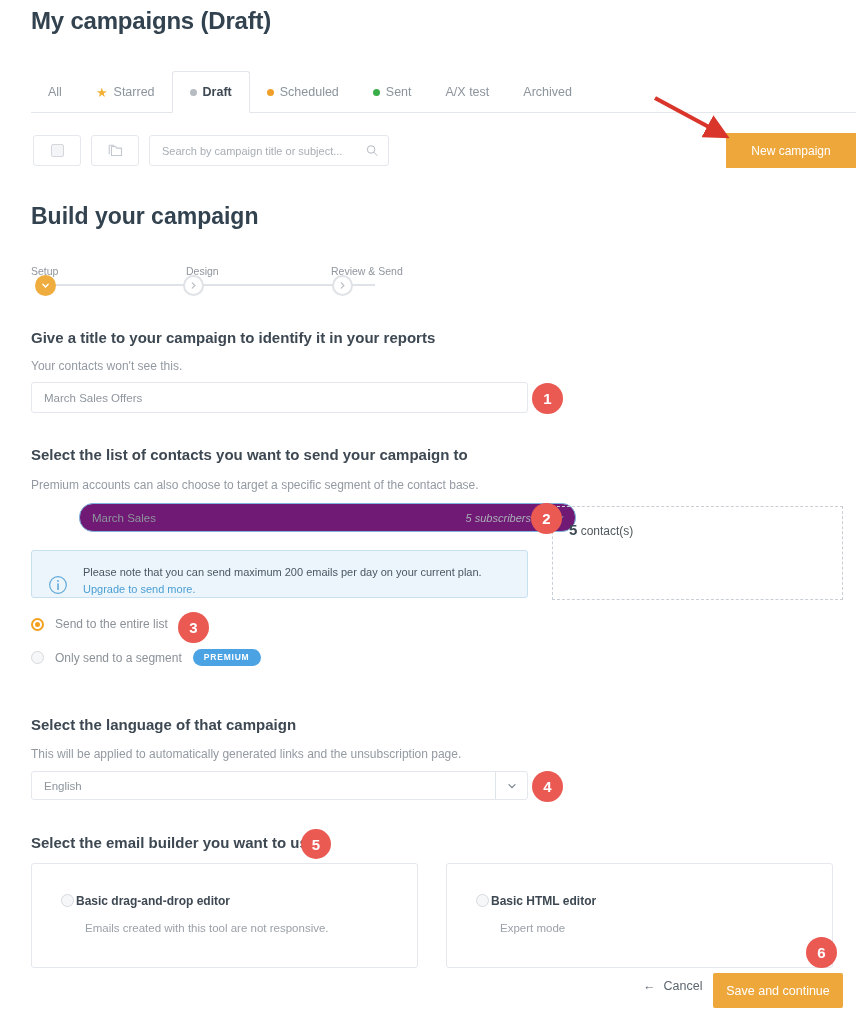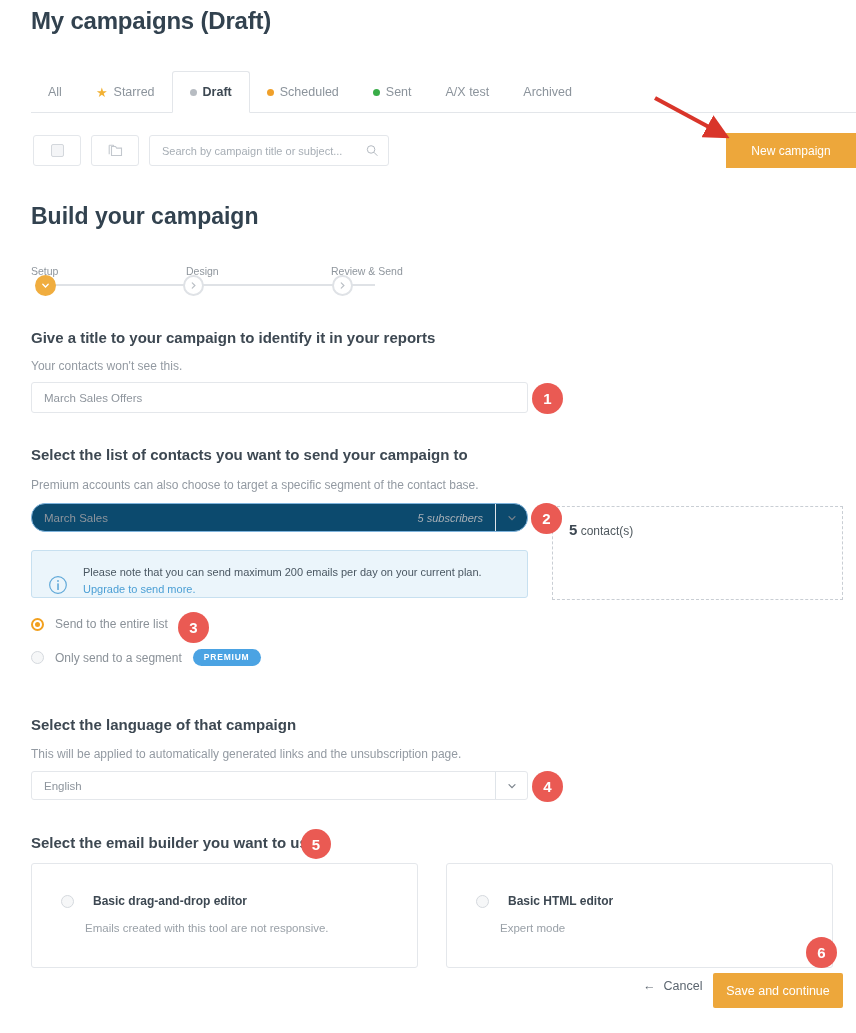--- a/index.html
+++ b/index.html
@@ -218,26 +218,27 @@
     align-items: center;
     padding: 0 12px;
     font-size: 11.5px;
     color: #8e959d;
     cursor: text;
   }
   .select-input {
     position: absolute;
     border: 1px solid #7fb4dd;
     border-radius: 14px;
-    background: #0c4a6e;
+    background: #701a75;
     display: flex;
     align-items: center;
     font-size: 11.5px;
     color: #8e959d;
     cursor: pointer;
+    margin-left: 48px;
   }
   .select-input .sel-val { padding-left: 12px; flex: 1; }
   .select-input .sel-meta { color: #a9b0b7; font-size: 11px; padding-right: 12px; font-style: italic; }
   .select-caret {
     width: 32px;
     height: 100%;
     border-left: 1px solid #dfe4e9;
     display: flex;
     align-items: center;
     justify-content: center;
@@ -339,21 +340,21 @@
   
   .editor-card {
     position: absolute;
     border: 1px solid #e4e7eb;
     border-radius: 3px;
     background: #fff;
     width: 387px; height: 105px;
     cursor: pointer;
   }
   .editor-card .ec-row {
-    display: flex; align-items: center; gap: 19px;
+    display: flex; gap: 2px;
     padding: 30px 0 0 29px;
   }
   .ec-title { font-size: 12px; font-weight: bold; color: #3d4852; }
   .ec-sub {
     font-size: 11.5px; color: #9aa1a8;
     padding-left: 53px; padding-top: 14px;
   }
 
   
   .btn-cancel {

